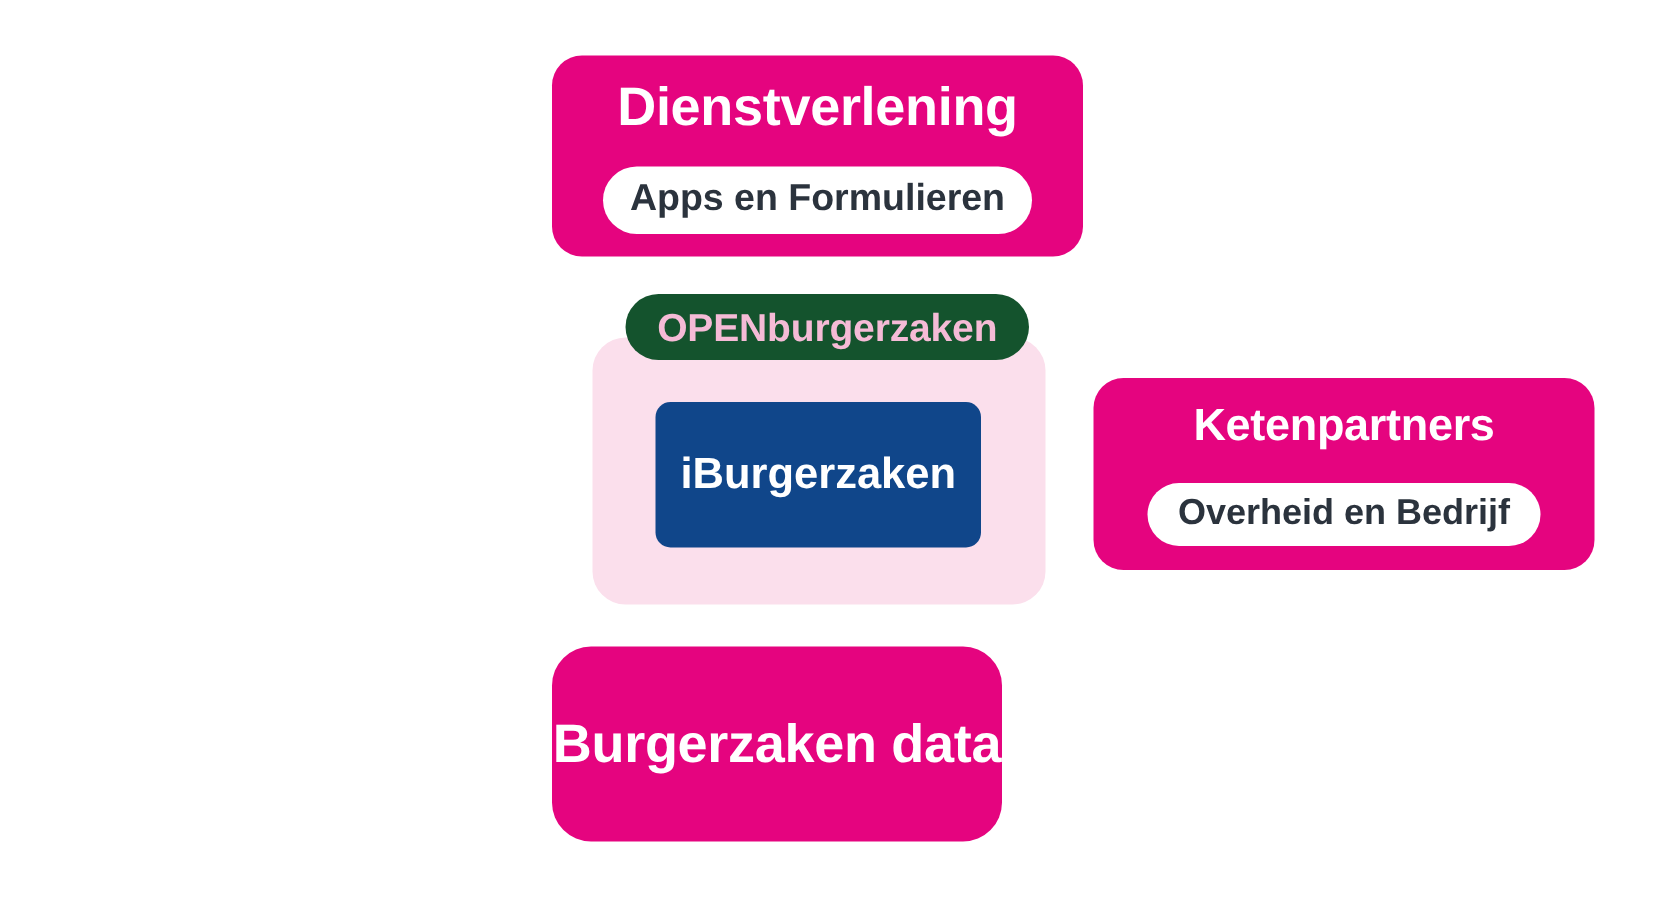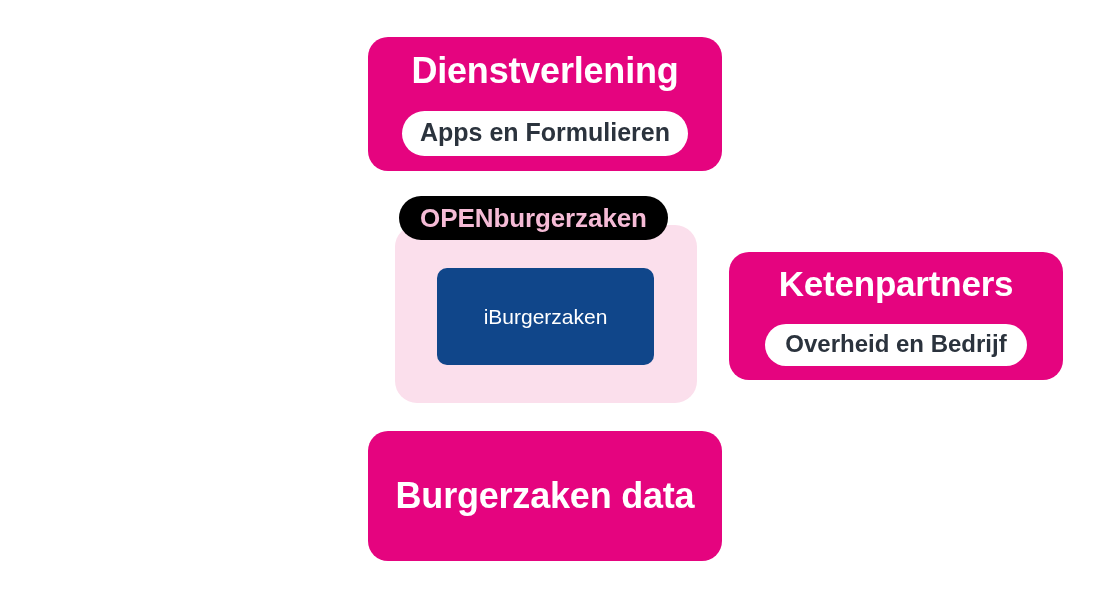--- a/index.html
+++ b/index.html
@@ -50,46 +50,46 @@
     border-radius: 999px;
     padding: 9px 22px 11px 22px;
     white-space: nowrap;
     text-align: center;
   }
 
   
   #card-top     { left: 368px; top: 37px;  width: 354px; height: 134px; }
   #card-left    { left: 47px;  top: 258px; width: 331px; height: 122px; }
   #card-right   { left: 729px; top: 252px; width: 334px; height: 128px; }
-  #card-bottom  { left: 368px; top: 431px; width: 354px; height: 130px; }
+  #card-bottom  { left: 368px; top: 431px; width: 300px; height: 130px; border-radius: 26px; }
 
   #card-left .card-title   { font-size: 35px; }
   #card-left .card-pill    { font-size: 24px; padding: 8px 44px 10px 44px; }
-  #card-right .card-title  { font-size: 35px; }
+  #card-right .card-title  { font-size: 30px; }
   #card-right .card-pill   { font-size: 24px; padding: 8px 20px 10px 20px; text-align: center; }
   #card-top .card-pill     { padding: 9px 18px 11px 18px; }
   #card-bottom .card-pill  { padding: 9px 24px 11px 24px; }
 
   
   #center-panel {
     position: absolute;
     left: 395px;
     top: 225px;
     width: 302px;
     height: 178px;
     background: #fbdfec;
     border-radius: 22px;
   }
   #open-pill {
     position: absolute;
-    left: 399px;
+    left: 417px;
     top: 196px;
     width: 269px;
     height: 44px;
-    background: #000000;
+    background: #14532d;
     border-radius: 999px;
     display: flex;
     align-items: center;
     justify-content: center;
   }
   #open-pill .pill-text {
     color: #f5bbd6;
     font-weight: bold;
     font-size: 26px;
     line-height: 1;
@@ -103,22 +103,22 @@
     width: 217px;
     height: 97px;
     background: #10468a;
     border-radius: 10px;
     display: flex;
     align-items: center;
     justify-content: center;
   }
   #core-box .core-text {
     color: #ffffff;
-    font-size: 21px;
-    font-weight: normal;
+    font-size: 29px;
+    font-weight: bold;
     line-height: 1;
     white-space: nowrap;
   }
 </style>
 </head>
 <body>
 
 <div id="stage">
 
   <div class="card" id="card-top">

